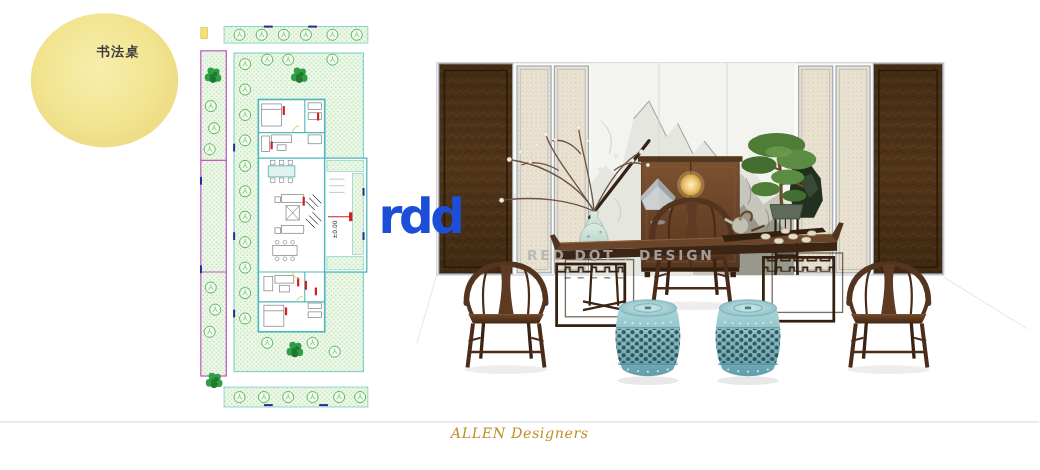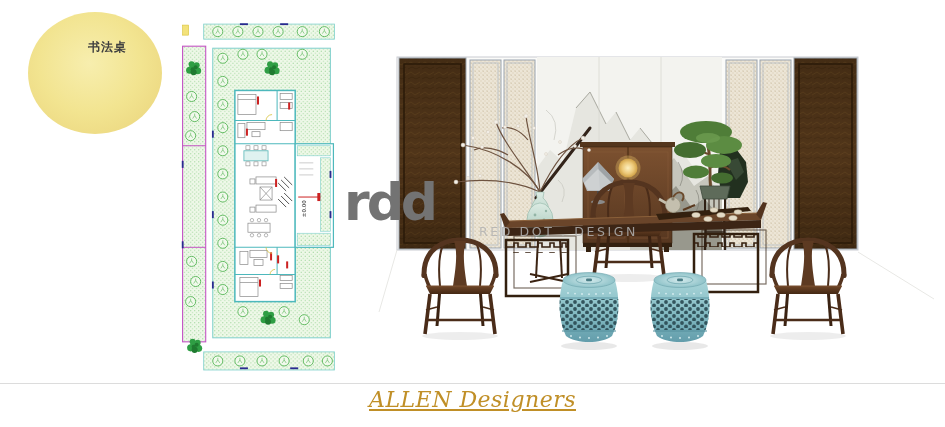--- a/index.html
+++ b/index.html
@@ -5,31 +5,31 @@
   html,body{margin:0;padding:0;background:#ffffff;}
   .board{position:relative;width:945px;height:418px;background:#ffffff;overflow:hidden;
          font-family:"DejaVu Sans","Liberation Sans",sans-serif;}
   
   .bubble{position:absolute;left:28px;top:12px;width:134px;height:122px;border-radius:50%;
           background:radial-gradient(ellipse at 46% 42%, #f7eeae 0%, #f2e490 50%, #eedc86 72%, #ecd98b 86%, rgba(236,217,139,0.25) 96%, rgba(255,255,255,0) 100%);}
   .bubble span{position:absolute;left:60px;top:27px;font-size:12px;font-weight:bold;color:#3f3f3f;letter-spacing:1px;}
   .plan-svg{position:absolute;left:179px;top:10px;}
   .scene-svg{position:absolute;left:378px;top:50px;}
   
-  .wm-logo{position:absolute;left:344px;top:176px;font-size:52px;font-weight:bold;
-           color:#737373;letter-spacing:-3px;line-height:1;font-family:"DejaVu Sans","Liberation Sans",sans-serif;}
+  .wm-logo{position:absolute;left:344px;top:176px;font-size:44px;font-weight:bold;
+           color:#1d4ed8;letter-spacing:-3px;line-height:1;font-family:"DejaVu Sans","Liberation Sans",sans-serif;}
   .wm-cn{position:absolute;left:478px;top:187px;font-size:38px;letter-spacing:4px;line-height:1;
          color:rgba(244,244,244,0.55);text-shadow:0 0 1px rgba(140,140,140,0.55);font-weight:bold;}
   .wm-en{position:absolute;left:479px;top:224px;font-size:12.5px;letter-spacing:2.6px;
-         color:rgba(178,178,178,0.85);}
+         color:rgba(178,178,178,0.85);font-weight:bold;}
   
   .footer-line{position:absolute;left:0;top:383px;width:945px;border-top:1px solid #dcdcdc;}
   .footer-brand{position:absolute;left:0;top:387px;width:945px;text-align:center;
                 font-family:"DejaVu Serif","Liberation Serif",serif;font-style:italic;
-                font-size:22px;color:#c08f27;letter-spacing:0.5px;text-decoration:underline;}
+                font-size:13px;color:#c08f27;letter-spacing:0.5px;}
 </style>
 </head>
 <body>
 
 <div class="board">
 
   <div class="bubble">
     <span>书法桌</span>
   </div>
 

